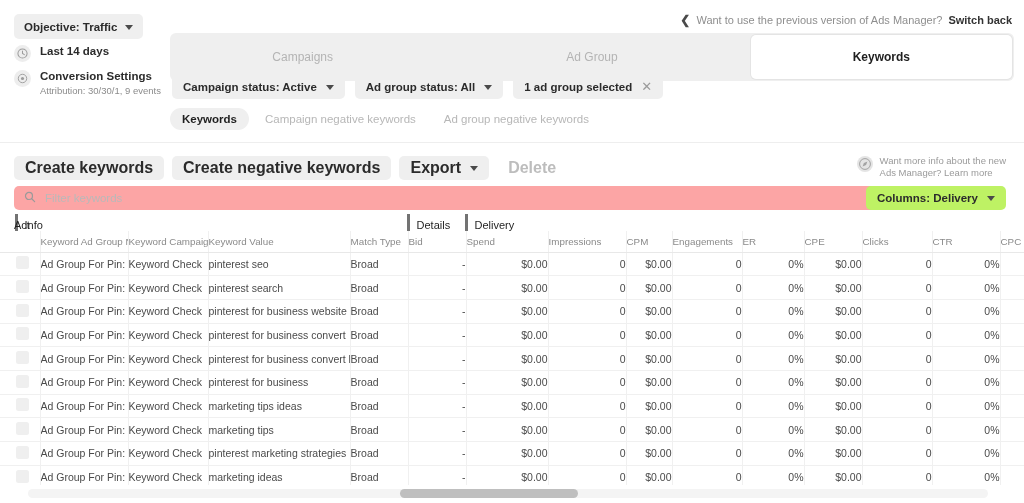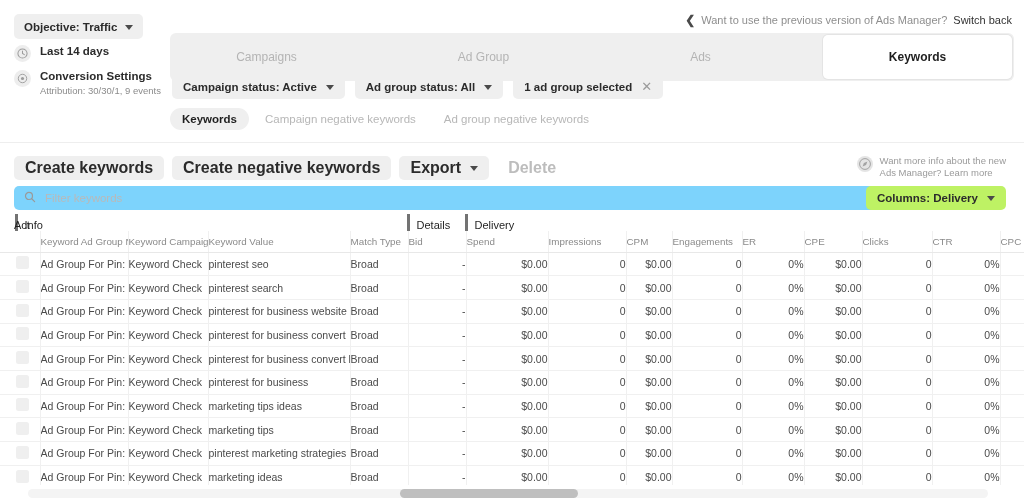--- a/index.html
+++ b/index.html
@@ -15,21 +15,21 @@
 
   
   .top-banner {
     position: absolute; top: 14px; right: 12px;
     display: flex; align-items: center; gap: 6px;
     font-size: 11px; color: #8e8e8e;
   }
   .top-banner .chev-left {
     color: #4a4a4a; font-size: 12px; font-weight: bold; line-height: 1;
   }
-  .top-banner .switch-back { color: #333; font-weight: normal; }
+  .top-banner .switch-back { color: #333; font-weight: bold; }
 
   
   .left-rail { position: absolute; left: 0; top: 0; width: 170px; height: 198px; }
   .objective-pill {
     position: absolute; left: 14px; top: 14px;
     height: 25px; padding: 0 10px;
     background: #efefef; border-radius: 5px;
     display: flex; align-items: center; gap: 8px;
     font-size: 11.5px; font-weight: bold; color: #2b2b2b;
   }
@@ -110,21 +110,21 @@
     font-size: 9.5px; color: #9a9a9a; line-height: 11.5px; text-align: left;
   }
   .info-circle {
     width: 16px; height: 16px; border-radius: 50%; background: #e4e4e4;
     flex: 0 0 16px; position: relative; margin-top: 1px;
   }
 
   
   .search-box {
     position: absolute; left: 14px; top: 186px;
-    width: 866px; height: 24px; background: #7dd3fc; border-radius: 5px;
+    width: 866px; height: 24px; background: #fca5a5; border-radius: 5px;
     display: flex; align-items: center; padding: 0 10px; gap: 9px;
   }
   .search-box input {
     border: none; background: transparent; outline: none;
     font-size: 11.5px; font-family: inherit; color: #444;
     width: 100%;
   }
   .search-box input::placeholder { color: #b9b9b9; }
   .columns-pill {
     position: absolute; right: 18px; top: 186px;
@@ -215,21 +215,20 @@
       <span>
         <span class="rail-label" style="display:block">Conversion Settings</span>
         <span class="rail-sub" style="display:block">Attribution: 30/30/1, 9 events</span>
       </span>
     </div>
   </div>
 
   <div class="tabs-wrap">
     <div class="tab">Campaigns</div>
     <div class="tab">Ad Group</div>
-    <div class="tab">Ads</div>
     <div class="tab active">Keywords</div>
   </div>
 
   <div class="filter-row">
     <div class="filter-pill">
       <span>Campaign status: Active</span>
       <span class="chev-down"></span>
     </div>
     <div class="filter-pill">
       <span>Ad group status: All</span>

